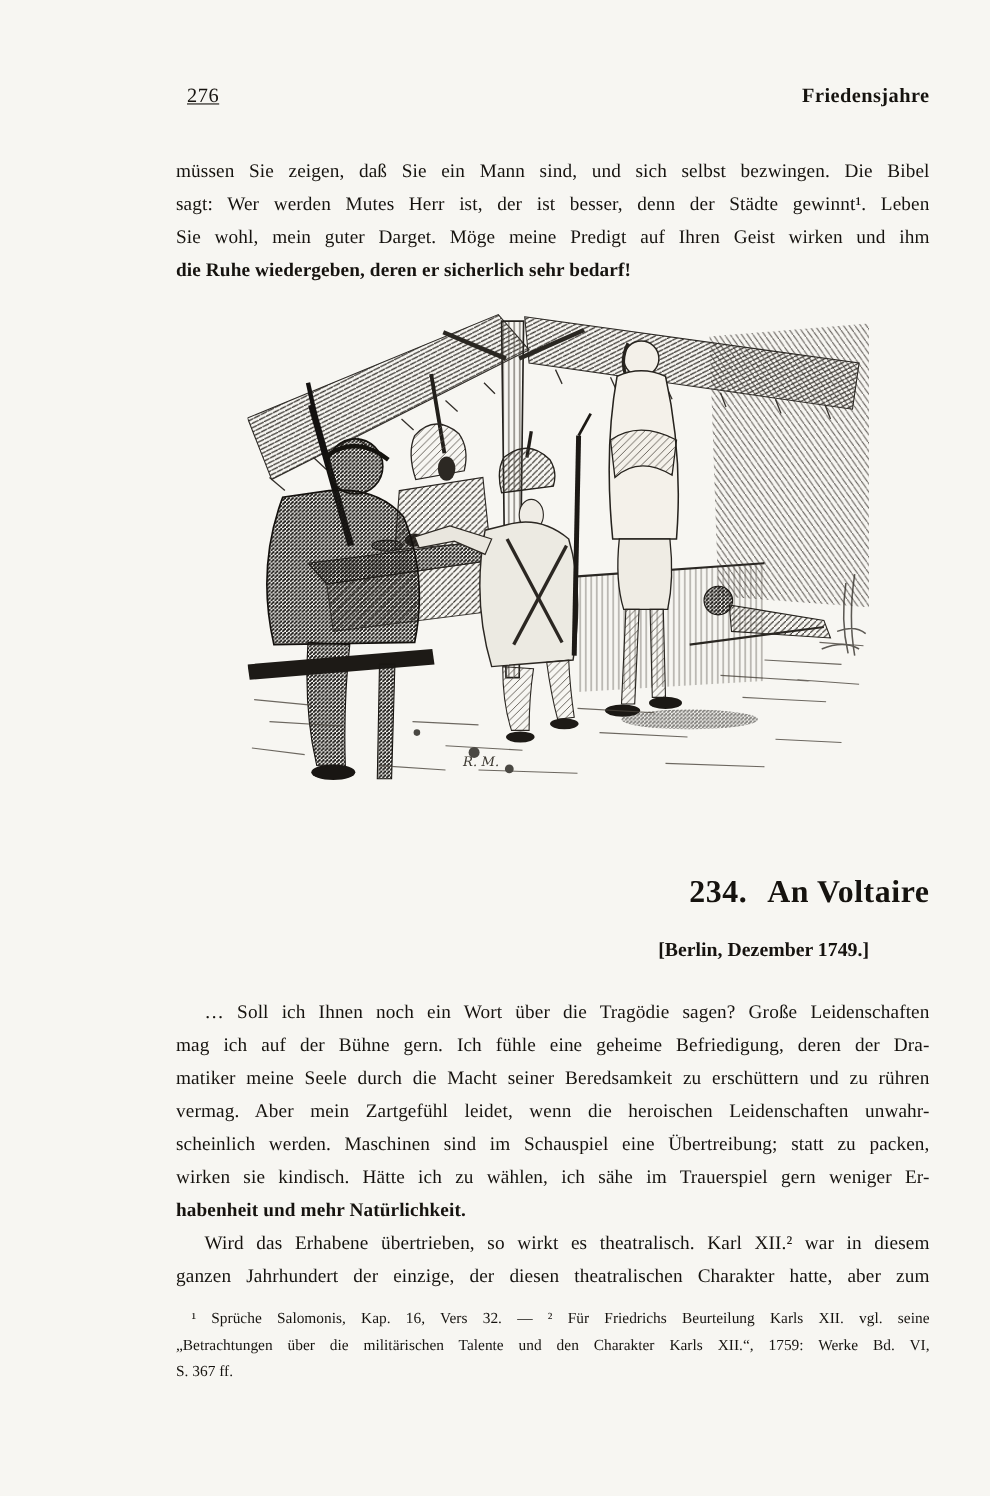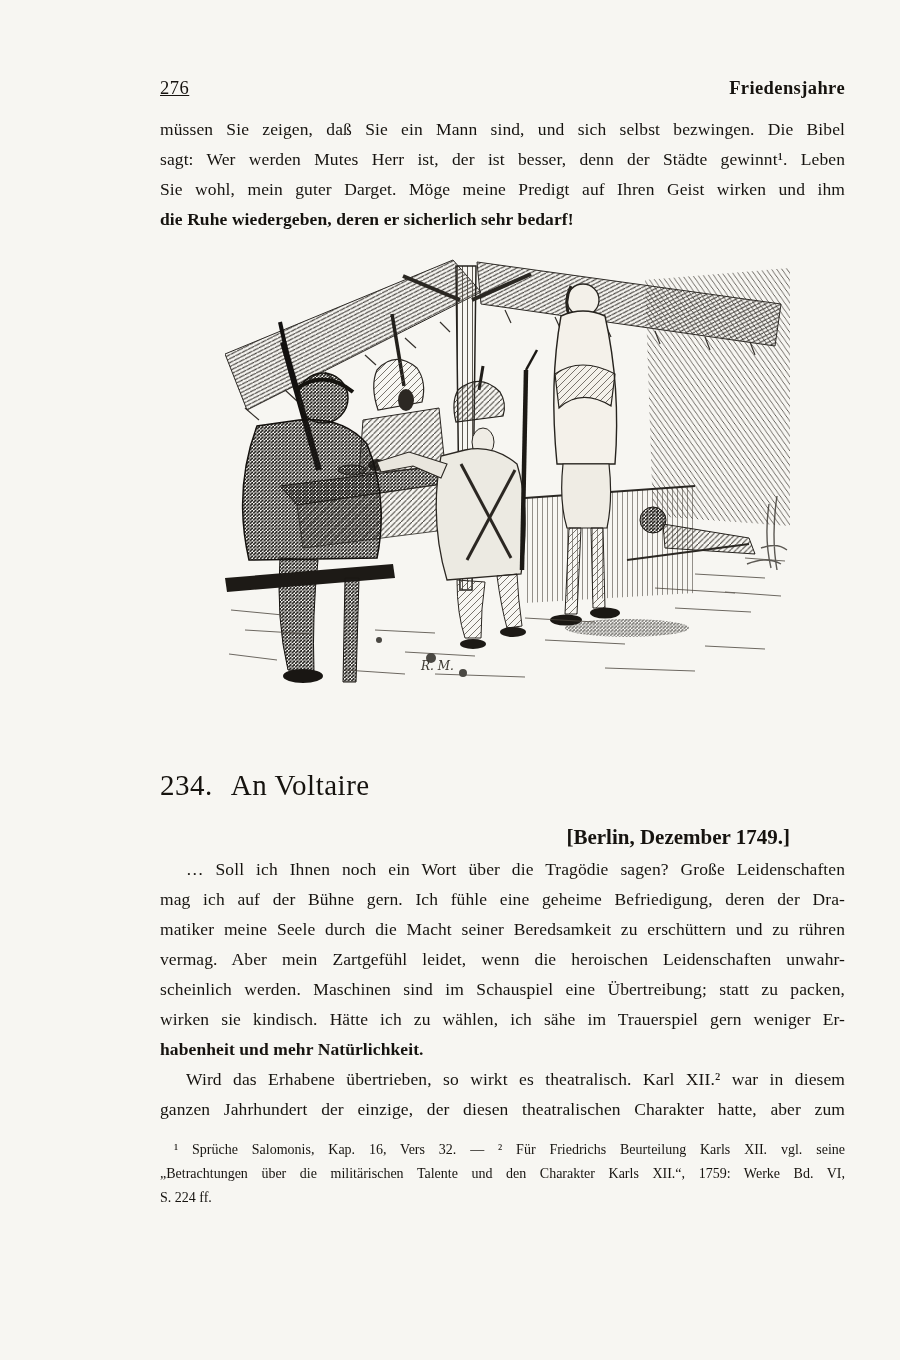--- a/index.html
+++ b/index.html
@@ -16,25 +16,25 @@
     width: 685px;
     padding: 76px 55px 0 160px;
   }
   
   .pagehead {
     position: relative;
     height: 24px;
     font-size: 18.5px;
     line-height: 24px;
   }
-  .pagenum { position: absolute; left: 0; top: 0; letter-spacing: 0.5px; text-decoration: underline; }
+  .pagenum { position: absolute; left: 10px; top: 0; letter-spacing: 0.5px; text-decoration: underline; }
   .running-title { text-align: right; letter-spacing: 0.4px; font-weight: 600; }
 
   
-  .para { margin-top: 14px; }
+  .para { margin-top: 40px; }
   .bodyline {
     font-size: 17.5px;
     line-height: 30px;
     letter-spacing: 0.1px;
     text-align: justify;
     text-align-last: justify;
     white-space: normal;
   }
   .bodyline.last { text-align-last: left; font-weight: bold; }
   .indent .bodyline:first-child { text-indent: 26px; }
@@ -42,38 +42,38 @@
   
   .engraving {
     margin: 24px 0 0 65px;
     width: 565px; height: 430px;
     display: block;
   }
 
   
   .section-heading {
     margin-top: 80px;
-    text-align: left;
+    text-align: right;
     font-size: 29px;
     line-height: 34px;
-    font-weight: normal;
+    font-weight: bold;
     letter-spacing: 0.5px;
   }
   .section-heading .hnum { margin-right: 18px; }
 
   .dateline {
     margin-top: 22px;
     padding-right: 55px;
     text-align: right;
-    font-size: 21px;
+    font-size: 18px;
     line-height: 26px;
     font-weight: 600;
   }
 
-  .letter-body { margin-top: 4px; }
+  .letter-body { margin-top: 28px; }
   .letter-body .para2 { margin-top: 0; }
   .cont { margin-top: 0; }
 
   
   .footnote { margin-top: 14px; }
   .footline {
     font-size: 14px;
     line-height: 24px;
     text-align: justify;
     text-align-last: justify;
@@ -239,16 +239,16 @@
       </div>
     <div class="para cont indent">
         <div class="bodyline">Wird das Erhabene übertrieben, so wirkt es theatralisch.  Karl XII.² war in diesem</div>
         <div class="bodyline">ganzen Jahrhundert der einzige, der diesen theatralischen Charakter hatte, aber zum</div>
       </div>
   </div>
 
   <div class="footnote">
       <div class="footline">¹ Sprüche Salomonis, Kap. 16, Vers 32. — ² Für Friedrichs Beurteilung Karls XII. vgl. seine</div>
       <div class="footline">„Betrachtungen über die militärischen Talente und den Charakter Karls XII.“, 1759: Werke Bd. VI,</div>
-      <div class="footline last">S. 224 ff.</div>
+      <div class="footline last">S. 367 ff.</div>
     </div>
 
 </div>
 
 </body></html>

